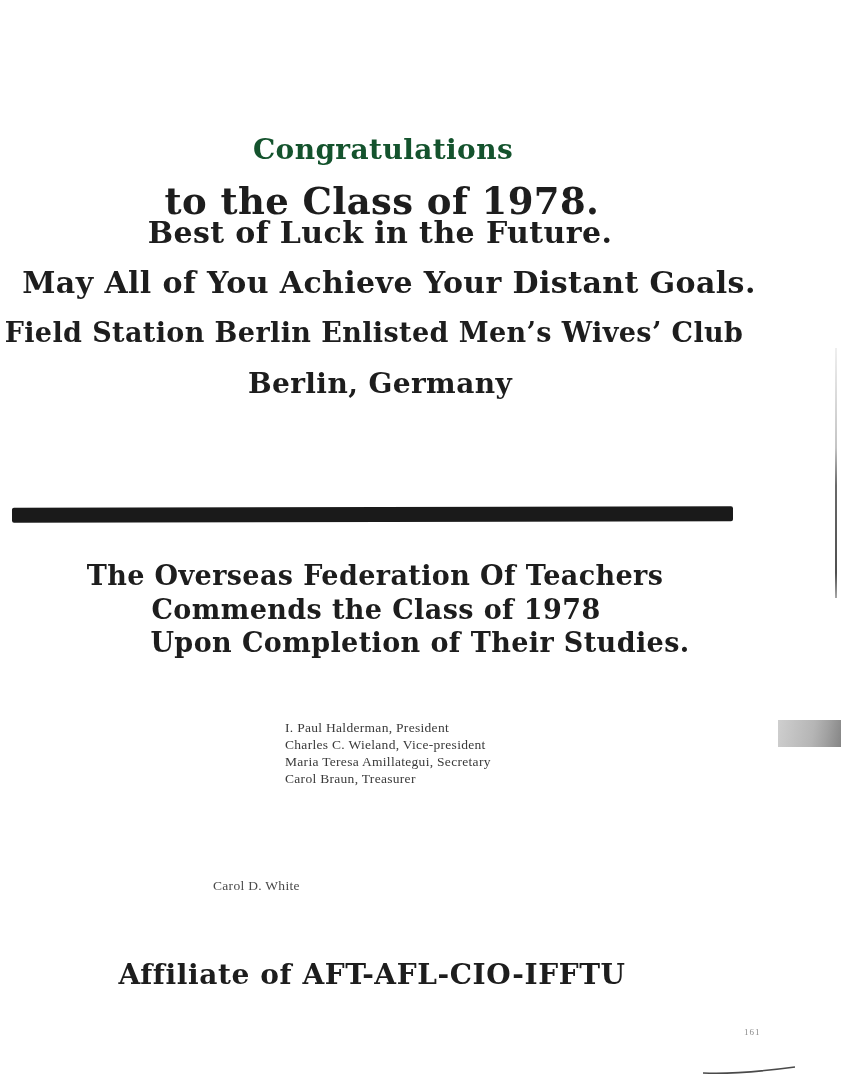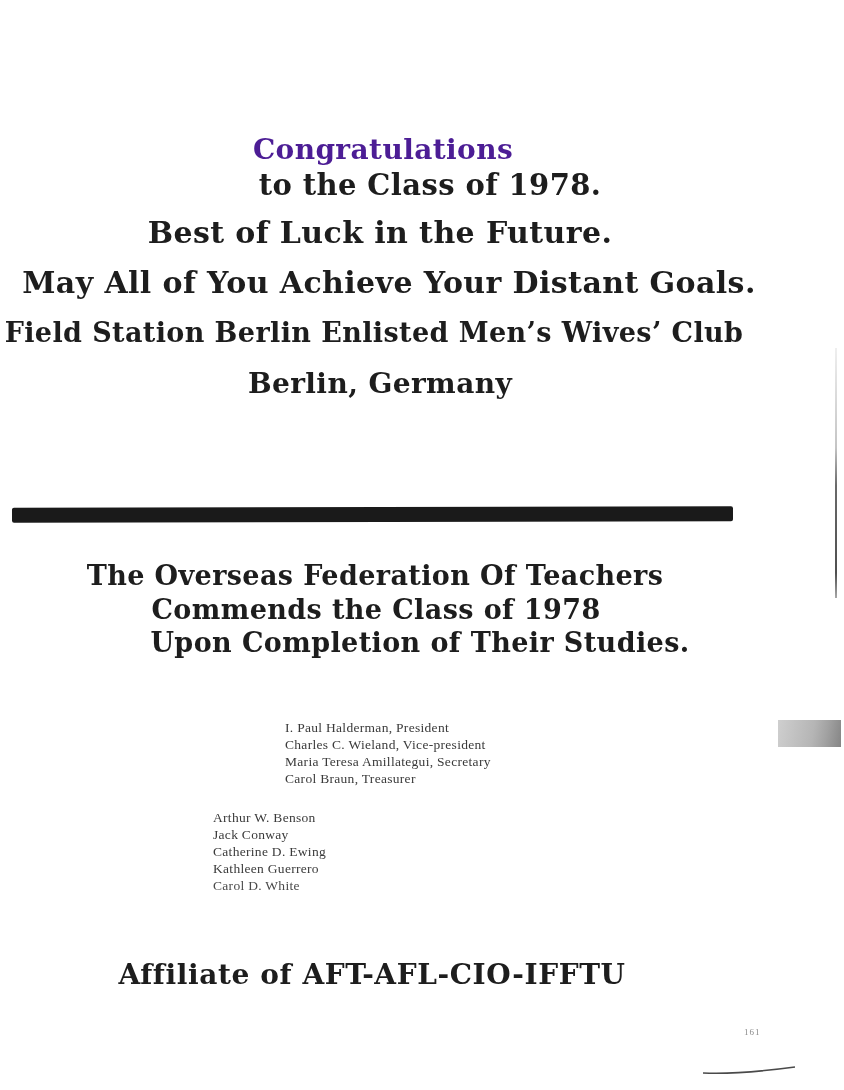--- a/index.html
+++ b/index.html
@@ -48,23 +48,23 @@
     position:absolute;left:835px;top:348px;width:2px;height:250px;
     background:linear-gradient(to bottom,#efefef 0%,#c4c4c4 40%,#6a6a6a 55%,#4f4f4f 90%,#a8a8a8 100%);
   }
   .artifact-curve{
     position:absolute;left:703px;top:1065px;width:100px;height:12px;
   }
 </style>
 </head>
 <body>
 
-<div class="headline" style="top:136px;width:766px;font-size:28px;color:#4c1d95;">Congratulations</div>
+<div class="headline" style="top:136px;width:766px;font-size:28px;color:#14532d;">Congratulations</div>
 
-<div class="headline" style="top:171px;width:764px;font-size:29px;padding-left:48px;">to the Class of 1978.</div>
+<div class="headline" style="top:183px;width:764px;font-size:37px;">to the Class of 1978.</div>
 
 <div class="headline" style="top:218px;width:760px;font-size:30px;">Best of Luck in the Future.</div>
 
 <div class="headline" style="top:268px;width:778px;font-size:30px;">May All of You Achieve Your Distant Goals.</div>
 
 <div class="headline" style="top:319px;width:748px;font-size:27px;">Field Station Berlin Enlisted Men’s Wives’ Club</div>
 
 <div class="headline" style="top:370px;width:760px;font-size:28px;">Berlin, Germany</div>
 
 <div class="divider"></div>
@@ -76,26 +76,20 @@
 <div class="headline" style="top:629px;width:754px;font-size:27px;padding-left:43px;">Upon Completion of Their Studies.</div>
 
 <div class="officers smallprint">
   <div>I. Paul Halderman, President</div>
   <div>Charles C. Wieland, Vice-president</div>
   <div>Maria Teresa Amillategui, Secretary</div>
   <div>Carol Braun, Treasurer</div>
 </div>
 
 <div class="members smallprint">
-  <div class="col-left">
-    <div>Arthur W. Benson</div>
-    <div>Jack Conway</div>
-    <div>Catherine D. Ewing</div>
-    <div>Kathleen Guerrero</div>
-  </div>
 </div>
 
 <div class="member-center smallprint">Carol D. White</div>
 
 <div class="headline" style="top:961px;width:744px;font-size:28px;letter-spacing:.6px;">Affiliate of AFT-AFL-CIO-IFFTU</div>
 
 <div class="page-number">161</div>
 
 <div class="artifact-gray-patch"></div>
 <div class="artifact-vline"></div>

